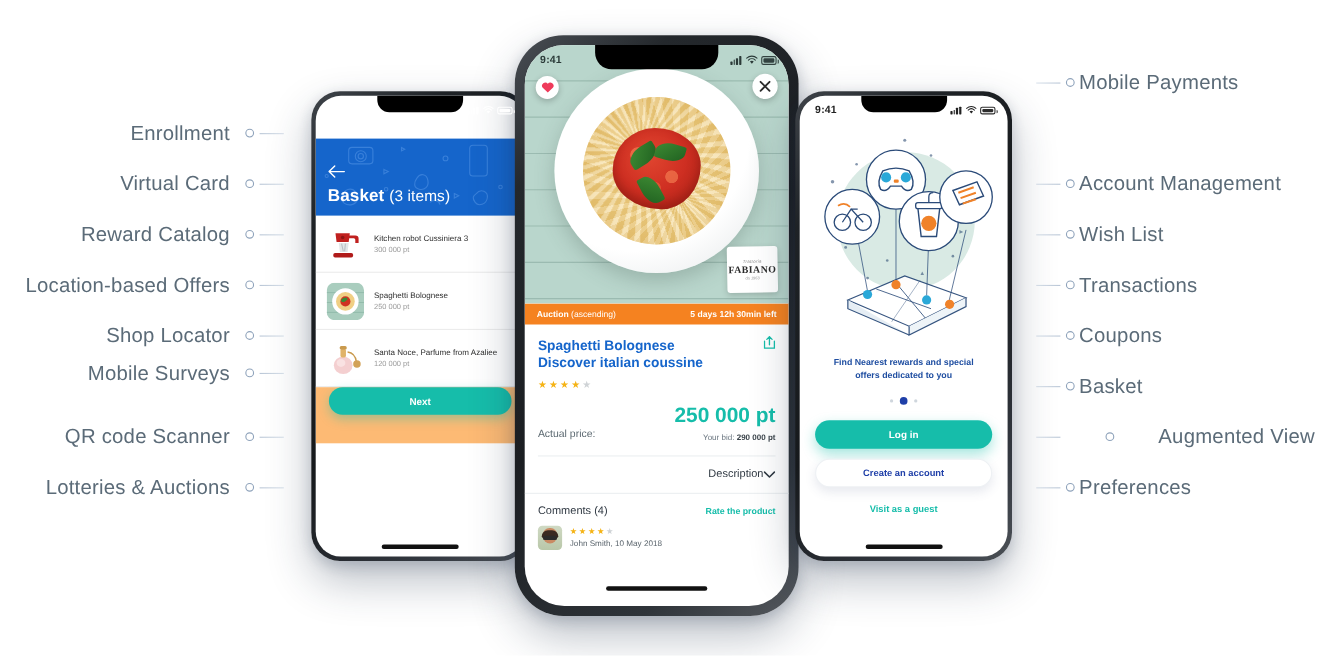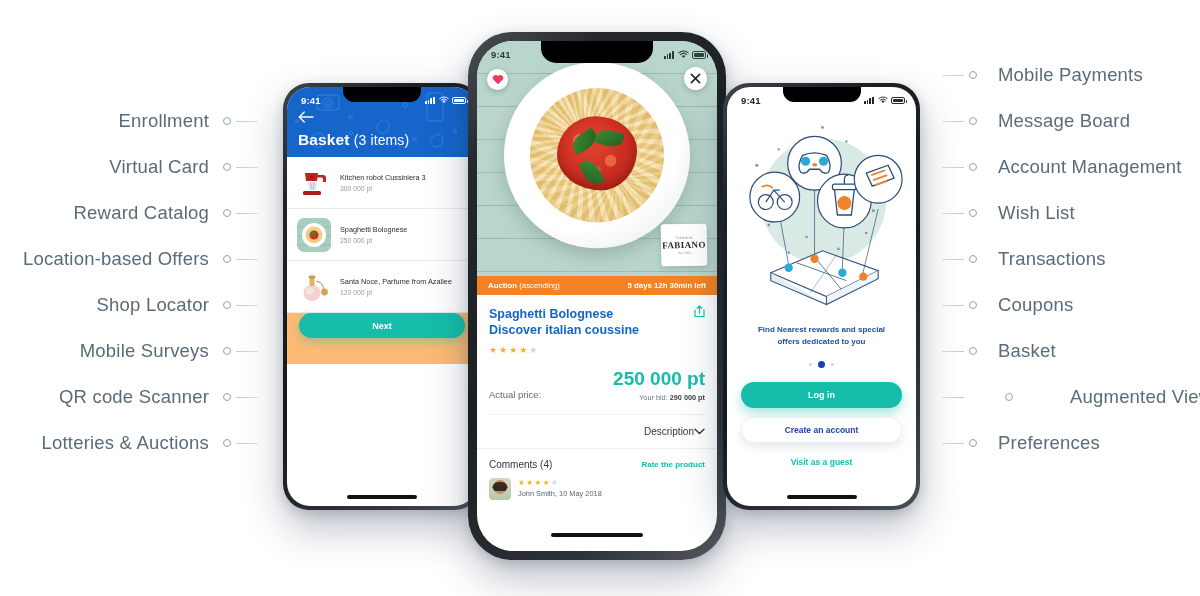--- a/index.html
+++ b/index.html
@@ -24,21 +24,21 @@
     width: 8px; height: 8px; border-radius: 50%;
     border: 1.4px solid #8fa3bb; background: #fff; flex: none;
   }
   .feat-line { height: 1px; background: linear-gradient(to right, #b9c6d6, #dbe3ec); flex: none; }
   .feat-line.rev { background: linear-gradient(to left, #b9c6d6, #dbe3ec); }
 
   .left-row { right: 0; justify-content: flex-end; }
   .left-row .feat-label { margin-right: 14px; }
   .left-row .feat-line { margin-left: 5px; }
   .right-row { left: 0; }
-  .right-row .feat-label { margin-left: 21px; }
+  .right-row .feat-label { margin-left: 4px; }
   .right-row .feat-line { margin-right: 5px; }
 
   
   .phone { position: absolute; }
   .phone-body {
     position: absolute; inset: 0;
     background: linear-gradient(135deg,#4a4f55 0%, #24282c 18%, #1b1e22 50%, #2f3439 82%, #55595f 100%);
     border-radius: 44px;
     box-shadow: 0 18px 40px rgba(30,45,70,.30), 0 4px 12px rgba(30,45,70,.18);
   }
@@ -75,21 +75,21 @@
 
   
   #phone-left { left: 283px; top: 83px; width: 198px; height: 427px; }
   #phone-left .phone-body { border-radius: 26px;
     background: linear-gradient(135deg,#3f444a 0%,#1e2226 20%,#16191c 55%,#333840 85%,#4c5157 100%); }
   #phone-left .phone-inner { top: 4px; left: 4px; right: 4px; bottom: 4px; border-radius: 23px; }
   #phone-left .notch { width: 78px; height: 15px; border-radius: 0 0 11px 11px; }
   #phone-left .home-ind { bottom: 7px; width: 70px; }
 
   .bk-header {
-    position: relative; height: 70px; background: #1565cb; overflow: hidden;
+    position: relative; height: 70px; background: #1565cb; overflow: hidden; margin-top: 39px;
   }
   .bk-header svg.doodles { position: absolute; inset: 0; width: 100%; height: 100%; }
   .bk-back {
     position: absolute; left: 11px; top: 24px; width: 16px; height: 12px; z-index: 3;
   }
   .bk-title {
     position: absolute; left: 11px; bottom: 8px; z-index: 3; color: #fff;
     font-size: 15.5px; font-weight: bold; letter-spacing: .1px;
   }
   .bk-title .cnt { font-weight: 400; font-size: 14px; }
@@ -282,21 +282,21 @@
       <div class="feat-row left-row" style="top: 248px;">
         <span class="feat-label">Location-based Offers</span>
         <span class="feat-dot"></span>
         <span class="feat-line" style="width: 22px;"></span>
       </div>
       <div class="feat-row left-row" style="top: 294px; align-items: center;">
         <span class="feat-label">Shop Locator</span>
         <span class="feat-dot"></span>
         <span class="feat-line" style="width: 22px;"></span>
       </div>
-      <div class="feat-row left-row" style="top: 340px;">
+      <div class="feat-row left-row" style="top: 328px;">
         <span class="feat-label">Mobile Surveys</span>
         <span class="feat-dot"></span>
         <span class="feat-line" style="width: 22px;"></span>
       </div>
       <div class="feat-row left-row" style="top: 386px;">
         <span class="feat-label">QR code Scanner</span>
         <span class="feat-dot"></span>
         <span class="feat-line" style="width: 22px;"></span>
       </div>
       <div class="feat-row left-row" style="top: 432px;">
@@ -304,25 +304,20 @@
         <span class="feat-dot"></span>
         <span class="feat-line" style="width: 22px;"></span>
       </div>
     </div>
 
   <div class="feat-list" id="feat-right" style="left:942px;top:0;width:258px;height:596px">
       <div class="feat-row right-row" style="top: 64px;">
         <span class="feat-line rev" style="width: 22px;"></span>
         <span class="feat-dot"></span>
         <span class="feat-label">Mobile Payments</span>
-      </div>
-      <div class="feat-row right-row" style="top: 110px;">
-        <span class="feat-line rev" style="width: 22px;"></span>
-        <span class="feat-dot"></span>
-        <span class="feat-label">Message Board</span>
       </div>
       <div class="feat-row right-row" style="top: 156px;">
         <span class="feat-line rev" style="width: 22px;"></span>
         <span class="feat-dot"></span>
         <span class="feat-label">Account Management</span>
       </div>
       <div class="feat-row right-row" style="top: 202px;">
         <span class="feat-line rev" style="width: 22px;"></span>
         <span class="feat-dot"></span>
         <span class="feat-label">Wish List</span>

